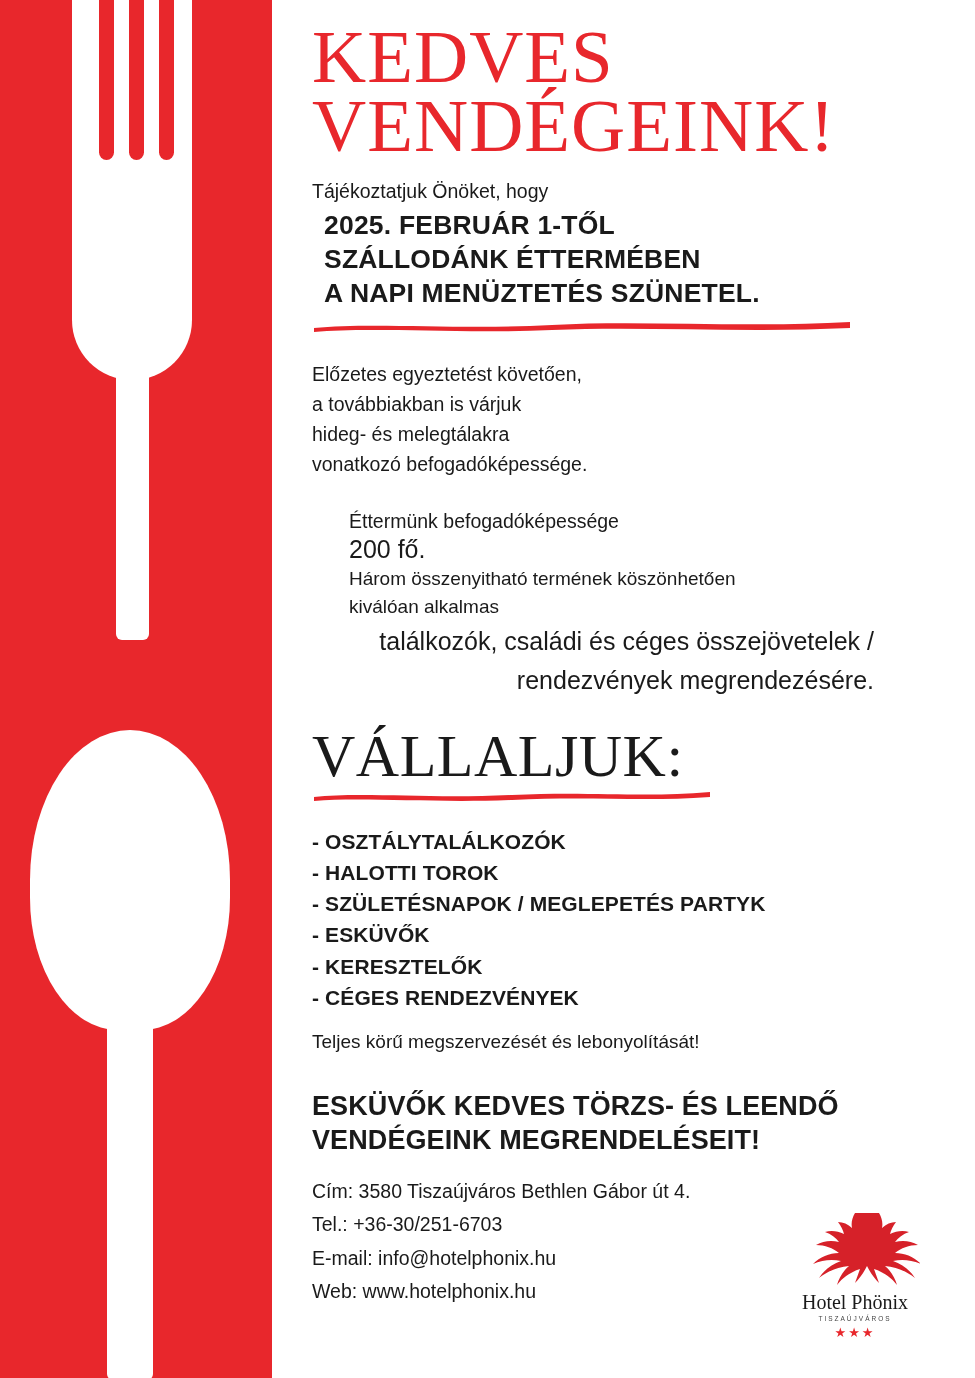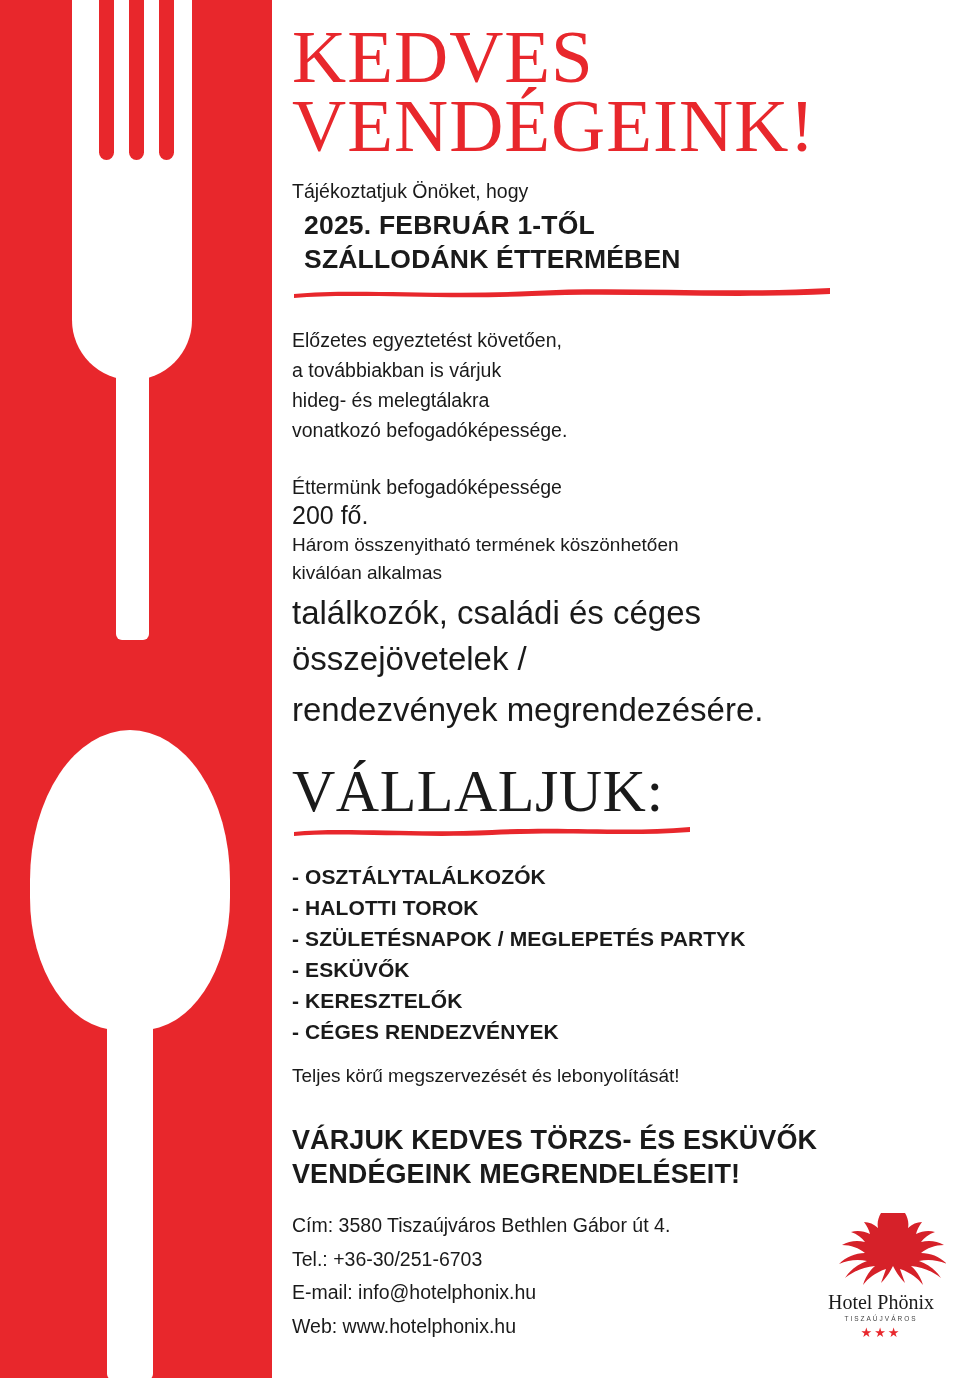--- a/index.html
+++ b/index.html
@@ -87,21 +87,21 @@
     border-radius: 0 0 6px 6px;
   }
 
   
   .content {
     position: absolute;
     left: 272px;
     top: 0;
     width: 640px;
     height: 1378px;
-    padding: 22px 38px 0 20px;
+    padding: 22px 38px 0 40px;
   }
 
   .headline {
     font-family: "Liberation Serif", serif;
     color: #e8272c;
     font-size: 75px;
     line-height: 0.92;
     letter-spacing: 1px;
     font-weight: 400;
   }
@@ -130,25 +130,25 @@
     width: 540px;
   }
   .brush svg { display: block; }
 
   .para {
     margin-top: 26px;
     font-size: 19.5px;
     line-height: 1.55;
   }
 
-  .blk-capacity { margin-top: 30px; }
+  .blk-capacity { margin-top: 30px; margin-left: 37px; }
   .blk-capacity .cap-label { font-size: 19.5px; }
   .blk-capacity .cap-value { font-size: 25px; line-height: 1.3; }
   .blk-capacity .cap-sub { font-size: 19px; line-height: 1.45; }
-  .blk-capacity .cap-big { font-size: 33px; line-height: 1.4; margin-top: 4px; }
+  .blk-capacity .cap-big { font-size: 25px; line-height: 1.4; margin-top: 4px; text-align: right; }
 
   .vallaljuk {
     margin-top: 28px;
     font-family: "Liberation Serif", serif;
     font-size: 60px;
     line-height: 1;
     letter-spacing: 0.5px;
   }
   .brush2 { width: 400px; height: 14px; margin-top: 2px; }
 
@@ -177,21 +177,21 @@
   .contact {
     margin-top: 18px;
     font-size: 19.5px;
     line-height: 1.72;
   }
   .contact .lbl { display: inline-block; text-align: center; }
 
   
   .logo {
     position: absolute;
-    right: 24px;
+    right: 50px;
     bottom: 38px;
     width: 140px;
     text-align: center;
   }
   .logo-name {
     font-family: "Liberation Serif", serif;
     font-size: 20px;
     color: #1a1a1a;
     margin-top: 2px;
   }
@@ -231,20 +231,21 @@
   <div class="headline">
     <span class="l1">KEDVES</span>
     <span class="l2">VENDÉGEINK!</span>
   </div>
 
   <div class="lead">Tájékoztatjuk Önöket, hogy</div>
 
   <div class="notice">
     <div>2025. FEBRUÁR 1-TŐL</div>
     <div>SZÁLLODÁNK ÉTTERMÉBEN</div>
+    <div>A NAPI MENÜZTETÉS SZÜNETEL.</div>
   </div>
 
   <div class="brush">
     <svg width="540" height="16" viewBox="0 0 540 16">
       <path d="M2 11 C 60 5, 150 13, 240 8 C 330 3, 430 11, 538 5 L 538 11 C 430 16, 330 9, 240 13 C 150 17, 60 10, 2 15 Z" fill="#e8272c"></path>
     </svg>
   </div>
 
   <div class="para">
     <div>Előzetes egyeztetést követően,</div>
@@ -274,21 +275,21 @@
     <li>- HALOTTI TOROK</li>
     <li>- SZÜLETÉSNAPOK / MEGLEPETÉS PARTYK</li>
     <li>- ESKÜVŐK</li>
     <li>- KERESZTELŐK</li>
     <li>- CÉGES RENDEZVÉNYEK</li>
   </ul>
 
   <div class="teljes">Teljes körű megszervezését és lebonyolítását!</div>
 
   <div class="varjuk">
-    <div>VÁRJUK KEDVES TÖRZS- ÉS ESKÜVŐK</div>
+    <div>ESKÜVŐK KEDVES TÖRZS- ÉS LEENDŐ</div>
     <div>VENDÉGEINK MEGRENDELÉSEIT!</div>
   </div>
 
   <div class="contact">
     <div>
       <span class="lbl">Cím:</span>
       <span>3580 Tiszaújváros Bethlen Gábor út 4.</span>
     </div>
     <div>
       <span class="lbl">Tel.:</span>

